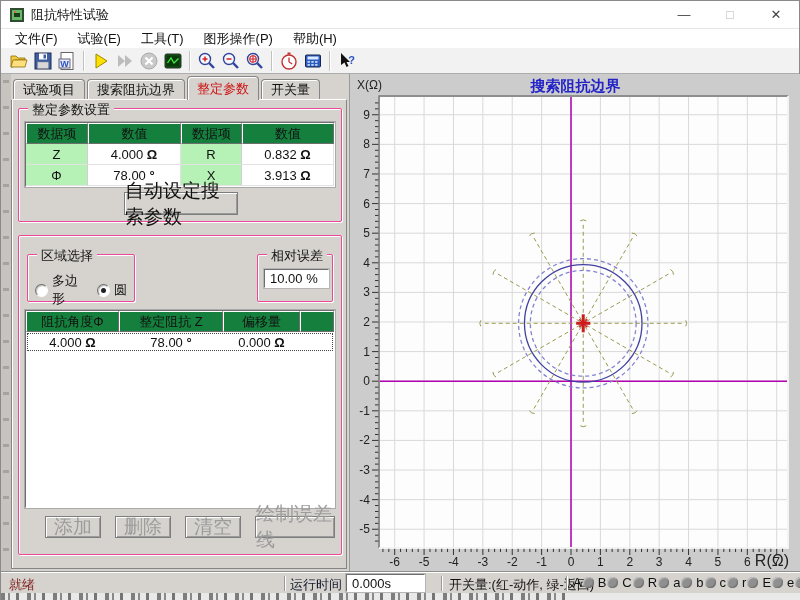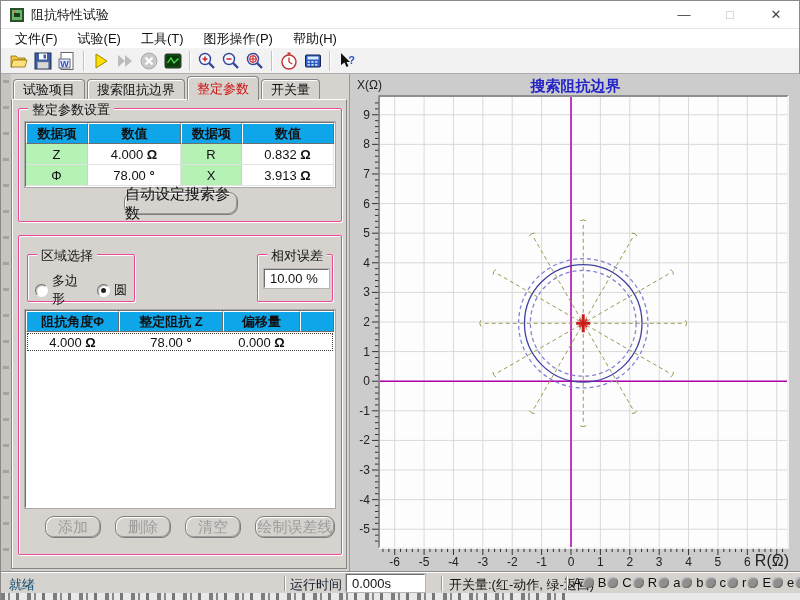--- a/index.html
+++ b/index.html
@@ -43,30 +43,30 @@
        border:1px solid #858585;border-top:1px solid #fff;box-shadow:inset 1px 0 0 #fff;box-sizing:border-box}
 
   
   .groupbox{position:absolute;border:1px solid #ec4899;border-radius:2px;box-shadow:1px 1px 0 #fff,inset 1px 1px 0 #fff}
   .groupbox>.gtitle{position:absolute;top:-8px;left:9px;background:#d6d3ce;padding:0 4px;font-size:13px;color:#111;white-space:nowrap}
 
   
   .tablebox{position:absolute;background:#fff;border:1px solid;border-color:#6e6e6e #fff #fff #6e6e6e;box-shadow:0 0 0 1px #aaa}
   .trow{display:grid}
   .cell{display:flex;align-items:center;justify-content:center;font-size:13px;overflow:hidden;white-space:nowrap}
-  .cell.th{background:#0ea5e9;border:1px solid;border-color:#fff #6e6e6e #6e6e6e #fff;font-weight:bold;height:19px}
+  .cell.th{background:#15803d;border:1px solid;border-color:#fff #6e6e6e #6e6e6e #fff;font-weight:normal;height:19px}
   .cell.nm{background:#b6f2b6;border-right:1px solid #cfcfcf;border-bottom:1px solid #e2e2e2}
   .cell.val{background:#fff;border-right:1px solid #e2e2e2;border-bottom:1px solid #e2e2e2}
   .cell b{font-weight:bold}
   .sel-row{outline:1px dotted #444;outline-offset:-2px}
 
   
-  .btn{background:#d6d3ce;border:1px solid #7d7d7d;border-radius:9px;
+  .btn{background:#d6d3ce;border:1px solid #7d7d7d;border-radius:0;
        box-shadow:inset 1px 1px 0 #fff,inset -1px -1px 0 #9b9b9b;
-       display:flex;align-items:center;justify-content:center;font-size:15px;color:#111}
+       display:flex;align-items:center;justify-content:center;font-size:19px;color:#111}
   .btn.disabled{color:#9c9c9c}
 
   
   .radio-row{display:flex;align-items:center;gap:4px}
   .radio{width:11px;height:11px;border-radius:50%;background:#fff;border:1px solid;border-color:#6e6e6e #fff #fff #6e6e6e;box-shadow:inset 1px 1px 1px #bbb;position:relative;flex:0 0 auto}
   .radio.checked:after{content:"";position:absolute;left:3px;top:3px;width:5px;height:5px;border-radius:50%;background:#222}
   .radio.disabled{background:#e9e7e2}
   .radio.disabled.checked:after{background:#8b8b8b}
   .rlabel{font-size:13px;color:#111}
   .rlabel.disabled{color:#9c9c9c}
@@ -76,21 +76,21 @@
 
   
   #chart-title{position:absolute;left:0;top:3px;width:100%;text-align:center;font-size:15px;font-weight:bold;color:#2323c8}
   #chart-ylab{position:absolute;left:7px;top:4px;font-size:12px;color:#222}
   #chart-xlab{position:absolute;right:12px;top:478px;font-size:16px;color:#222}
   #chart-svg{position:absolute;left:0;top:0}
 
   
   #statusbar{position:absolute;left:0;top:571px;width:800px;height:21px;background:#d6d3ce;border-top:1px solid #fff;box-shadow:0 -1px 0 #8e8e8e;font-size:13px}
   #statusbar .groove{position:absolute;top:3px;height:15px;width:1px;background:#9a9a9a;border-right:1px solid #fff}
-  #sb-ready{position:absolute;left:8px;top:3px;color:#0c4a6e}
+  #sb-ready{position:absolute;left:8px;top:3px;color:#7f1d1d}
   #sb-runtime-label{position:absolute;left:289px;top:3px;color:#0f172a}
   #sb-runtime-box{position:absolute;left:345px;top:1px;width:72px;height:16px}
   #sb-legend{position:absolute;left:448px;top:3px;color:#111}
   #sb-switches{position:absolute;left:572px;top:2px;display:flex;align-items:center}
   .sw{display:flex;align-items:center;margin-right:4px}
   .sw .swl{font-size:13px;color:#111;margin-right:1px}
   .sw .dot{width:11px;height:11px;border-radius:50%;background:#8f8f8f;box-shadow:inset -1px -1px 1px #6f6f6f,inset 1px 1px 1px #c9c9c9}
 
   
   #bottom-sliver{position:absolute;left:0;top:592px;width:800px;height:8px;background:#e9e9e9;overflow:hidden}

